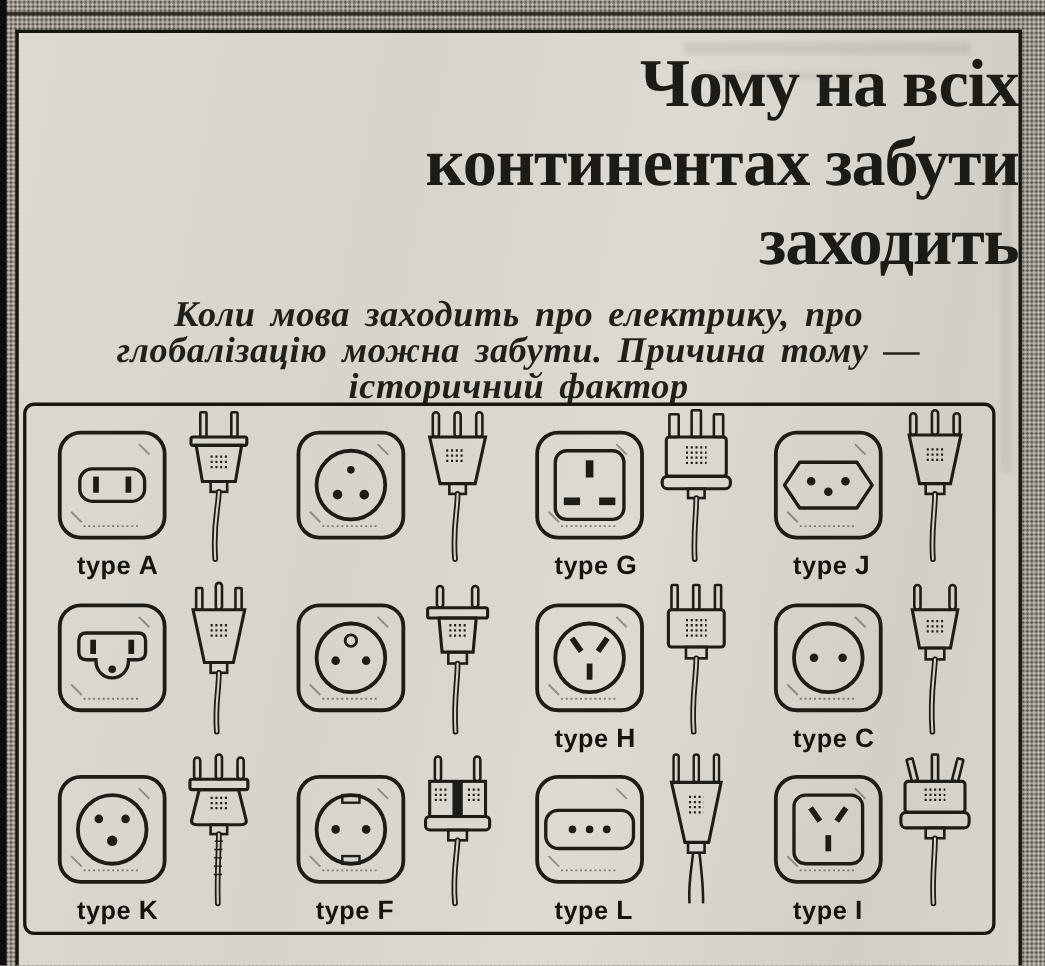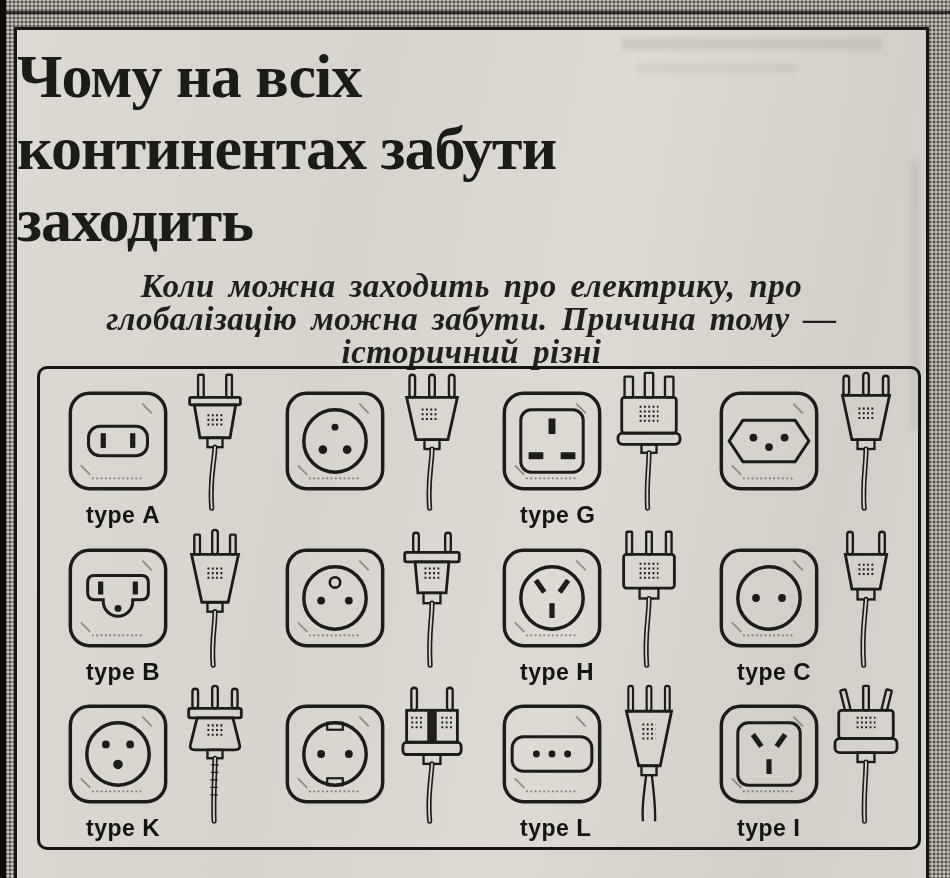--- a/index.html
+++ b/index.html
@@ -18,31 +18,31 @@
   .paper{
     position:absolute;left:14px;top:27px;right:21px;bottom:0;z-index:3;
     background:linear-gradient(100deg,#dcd9d3 0%,#d7d4cd 35%,#ddd9d3 60%,#d2cfc8 85%,#d8d5ce 100%);
     border:3px solid #17150f;border-bottom:none;
   }
   .smudge{position:absolute;filter:blur(2px);border-radius:3px;}
   .s1{top:8px;right:44px;width:260px;height:12px;background:rgba(70,65,58,.10);}
   .s2{top:34px;right:130px;width:160px;height:9px;background:rgba(70,65,58,.07);}
   .s3{top:130px;right:6px;width:10px;height:270px;background:rgba(60,56,50,.07);}
   .title{
-    margin:10px 0 0 0; text-align:left; color:#1d1b16;
+    margin:10px 0 0 0; text-align:right; color:#1d1b16;
     font-weight:bold; font-size:62px; line-height:72px; letter-spacing:-1px;
   }
   .subtitle{
     margin:14px 8px 0 8px; text-align:center; color:#211f19;
     font-style:italic; font-weight:bold; font-size:33px; line-height:33px;
     letter-spacing:.5px; word-spacing:5px;
   }
   .subtitle .sl{display:block;}
   .plug-box{
-    position:absolute;left:20px;top:336px;width:884px;height:484px;box-sizing:border-box;
+    position:absolute;left:4px;top:336px;width:884px;height:484px;box-sizing:border-box;
     border:3px solid #17150f;border-radius:10px;
     display:grid;grid-template-columns:repeat(4,1fr);grid-template-rows:repeat(3,1fr);
     padding:8px 0 0 10px;
   }
   .cell{position:relative;}
   .figure{display:flex;align-items:flex-start;gap:12px;padding-left:16px;height:114px;overflow:visible;}
   .socket{margin-top:12px;}
   .plug{margin-top:-6px;}
   .cell-label{
     margin:10px 0 0 36px;
@@ -63,23 +63,23 @@
     <div class="smudge s2"></div>
     <div class="smudge s3"></div>
 
     <h1 class="title">
       <div>Чому на всіх</div>
       <div>континентах забути</div>
       <div>заходить</div>
     </h1>
 
     <p class="subtitle">
-      <span class="sl">Коли можна заходить про електрику, про</span>
+      <span class="sl">Коли мова заходить про електрику, про</span>
       <span class="sl">глобалізацію можна забути. Причина тому —</span>
-      <span class="sl">історичний різні</span>
+      <span class="sl">історичний фактор</span>
     </p>
 
     <div class="plug-box">
         <div class="cell">
           <div class="figure">
             <div class="socket">
               <svg viewBox="0 0 120 120" width="104" height="104">
                 <rect x="5" y="5" width="110" height="110" rx="22" fill="none" stroke="#1e1c17" stroke-width="4"></rect>
                 <path d="M88 17 l11 11" stroke="#1e1c17" stroke-width="2" opacity="0.4" fill="none"></path>
                 <path d="M17 88 l11 11" stroke="#1e1c17" stroke-width="2" opacity="0.4" fill="none"></path>
@@ -191,20 +191,21 @@
                 <path d="M10 26 H60 L50 73 H20 Z" fill="none" stroke="#1e1c17" stroke-width="3"></path>
                 <path d="M27 40 h16" stroke="#1e1c17" stroke-width="2.2" stroke-dasharray="2 2.6" fill="none"></path>
                 <path d="M27 45 h16" stroke="#1e1c17" stroke-width="2.2" stroke-dasharray="2 2.6" fill="none"></path>
                 <path d="M27 50 h16" stroke="#1e1c17" stroke-width="2.2" stroke-dasharray="2 2.6" fill="none"></path>
                 <rect x="26" y="73" width="18" height="10" fill="none" stroke="#1e1c17" stroke-width="2.5"></rect>
                 <path d="M35 83 C35 102 31 118 33 146" fill="none" stroke="#1e1c17" stroke-width="5.5" stroke-linecap="round"></path>
                 <path d="M35 83 C35 102 31 118 33 146" fill="none" stroke="#d8d5cf" stroke-width="2" stroke-linecap="round"></path>
               </svg>
             </div>
           </div>
+          <div class="cell-label"><span>type</span> <b>J</b></div>
         </div>
         <div class="cell">
           <div class="figure">
             <div class="socket">
               <svg viewBox="0 0 120 120" width="104" height="104">
                 <rect x="5" y="5" width="110" height="110" rx="22" fill="none" stroke="#1e1c17" stroke-width="4"></rect>
                 <path d="M88 17 l11 11" stroke="#1e1c17" stroke-width="2" opacity="0.4" fill="none"></path>
                 <path d="M17 88 l11 11" stroke="#1e1c17" stroke-width="2" opacity="0.4" fill="none"></path>
                 <path d="M30 103 H90" stroke="#1e1c17" stroke-width="2" stroke-dasharray="2 3" opacity="0.5" fill="none"></path>
                 <path d="M33 34 H87 Q95 34 95 42 V54 Q95 62 87 62 H77 V64 A17 17 0 0 1 43 64 V62 H33 Q25 62 25 54 V42 Q25 34 33 34 Z" fill="none" stroke="#1e1c17" stroke-width="3.5"></path>
@@ -221,21 +222,20 @@
                 <path d="M10 28 H60 L49 79 H21 Z" fill="none" stroke="#1e1c17" stroke-width="3"></path>
                 <path d="M27 43 h16" stroke="#1e1c17" stroke-width="2.2" stroke-dasharray="2 2.6" fill="none"></path>
                 <path d="M27 48 h16" stroke="#1e1c17" stroke-width="2.2" stroke-dasharray="2 2.6" fill="none"></path>
                 <path d="M27 53 h16" stroke="#1e1c17" stroke-width="2.2" stroke-dasharray="2 2.6" fill="none"></path>
                 <rect x="27" y="79" width="16" height="10" fill="none" stroke="#1e1c17" stroke-width="2.5"></rect>
                 <path d="M35 89 C35 106 31 120 33 146" fill="none" stroke="#1e1c17" stroke-width="5.5" stroke-linecap="round"></path>
                 <path d="M35 89 C35 106 31 120 33 146" fill="none" stroke="#d8d5cf" stroke-width="2" stroke-linecap="round"></path>
               </svg>
             </div>
           </div>
-          <div class="cell-label"><span>type</span> <b>B</b></div>
         </div>
         <div class="cell">
           <div class="figure">
             <div class="socket">
               <svg viewBox="0 0 120 120" width="104" height="104">
                 <rect x="5" y="5" width="110" height="110" rx="22" fill="none" stroke="#1e1c17" stroke-width="4"></rect>
                 <path d="M88 17 l11 11" stroke="#1e1c17" stroke-width="2" opacity="0.4" fill="none"></path>
                 <path d="M17 88 l11 11" stroke="#1e1c17" stroke-width="2" opacity="0.4" fill="none"></path>
                 <path d="M30 103 H90" stroke="#1e1c17" stroke-width="2" stroke-dasharray="2 3" opacity="0.5" fill="none"></path>
                 <circle cx="60" cy="60" r="36" fill="none" stroke="#1e1c17" stroke-width="4"></circle>
@@ -381,20 +381,21 @@
                 <path d="M45 36 h13" stroke="#1e1c17" stroke-width="2.2" stroke-dasharray="2 2.6" fill="none"></path>
                 <path d="M45 41 h13" stroke="#1e1c17" stroke-width="2.2" stroke-dasharray="2 2.6" fill="none"></path>
                 <path d="M45 46 h13" stroke="#1e1c17" stroke-width="2.2" stroke-dasharray="2 2.6" fill="none"></path>
                 <rect x="4" y="62" width="62" height="13" rx="4" fill="none" stroke="#1e1c17" stroke-width="3"></rect>
                 <rect x="26" y="75" width="18" height="10" fill="none" stroke="#1e1c17" stroke-width="2.5"></rect>
                 <path d="M35 85 C34 103 30 120 32.5 146" fill="none" stroke="#1e1c17" stroke-width="5.5" stroke-linecap="round"></path>
                 <path d="M35 85 C34 103 30 120 32.5 146" fill="none" stroke="#d8d5cf" stroke-width="2" stroke-linecap="round"></path>
               </svg>
             </div>
           </div>
+          <div class="cell-label"><span>type</span> <b>F</b></div>
         </div>
         <div class="cell">
           <div class="figure">
             <div class="socket">
               <svg viewBox="0 0 120 120" width="104" height="104">
                 <rect x="5" y="5" width="110" height="110" rx="22" fill="none" stroke="#1e1c17" stroke-width="4"></rect>
                 <path d="M88 17 l11 11" stroke="#1e1c17" stroke-width="2" opacity="0.4" fill="none"></path>
                 <path d="M17 88 l11 11" stroke="#1e1c17" stroke-width="2" opacity="0.4" fill="none"></path>
                 <path d="M30 103 H90" stroke="#1e1c17" stroke-width="2" stroke-dasharray="2 3" opacity="0.5" fill="none"></path>
                 <rect x="14" y="40" width="92" height="40" rx="13" fill="none" stroke="#1e1c17" stroke-width="3.5"></rect>

